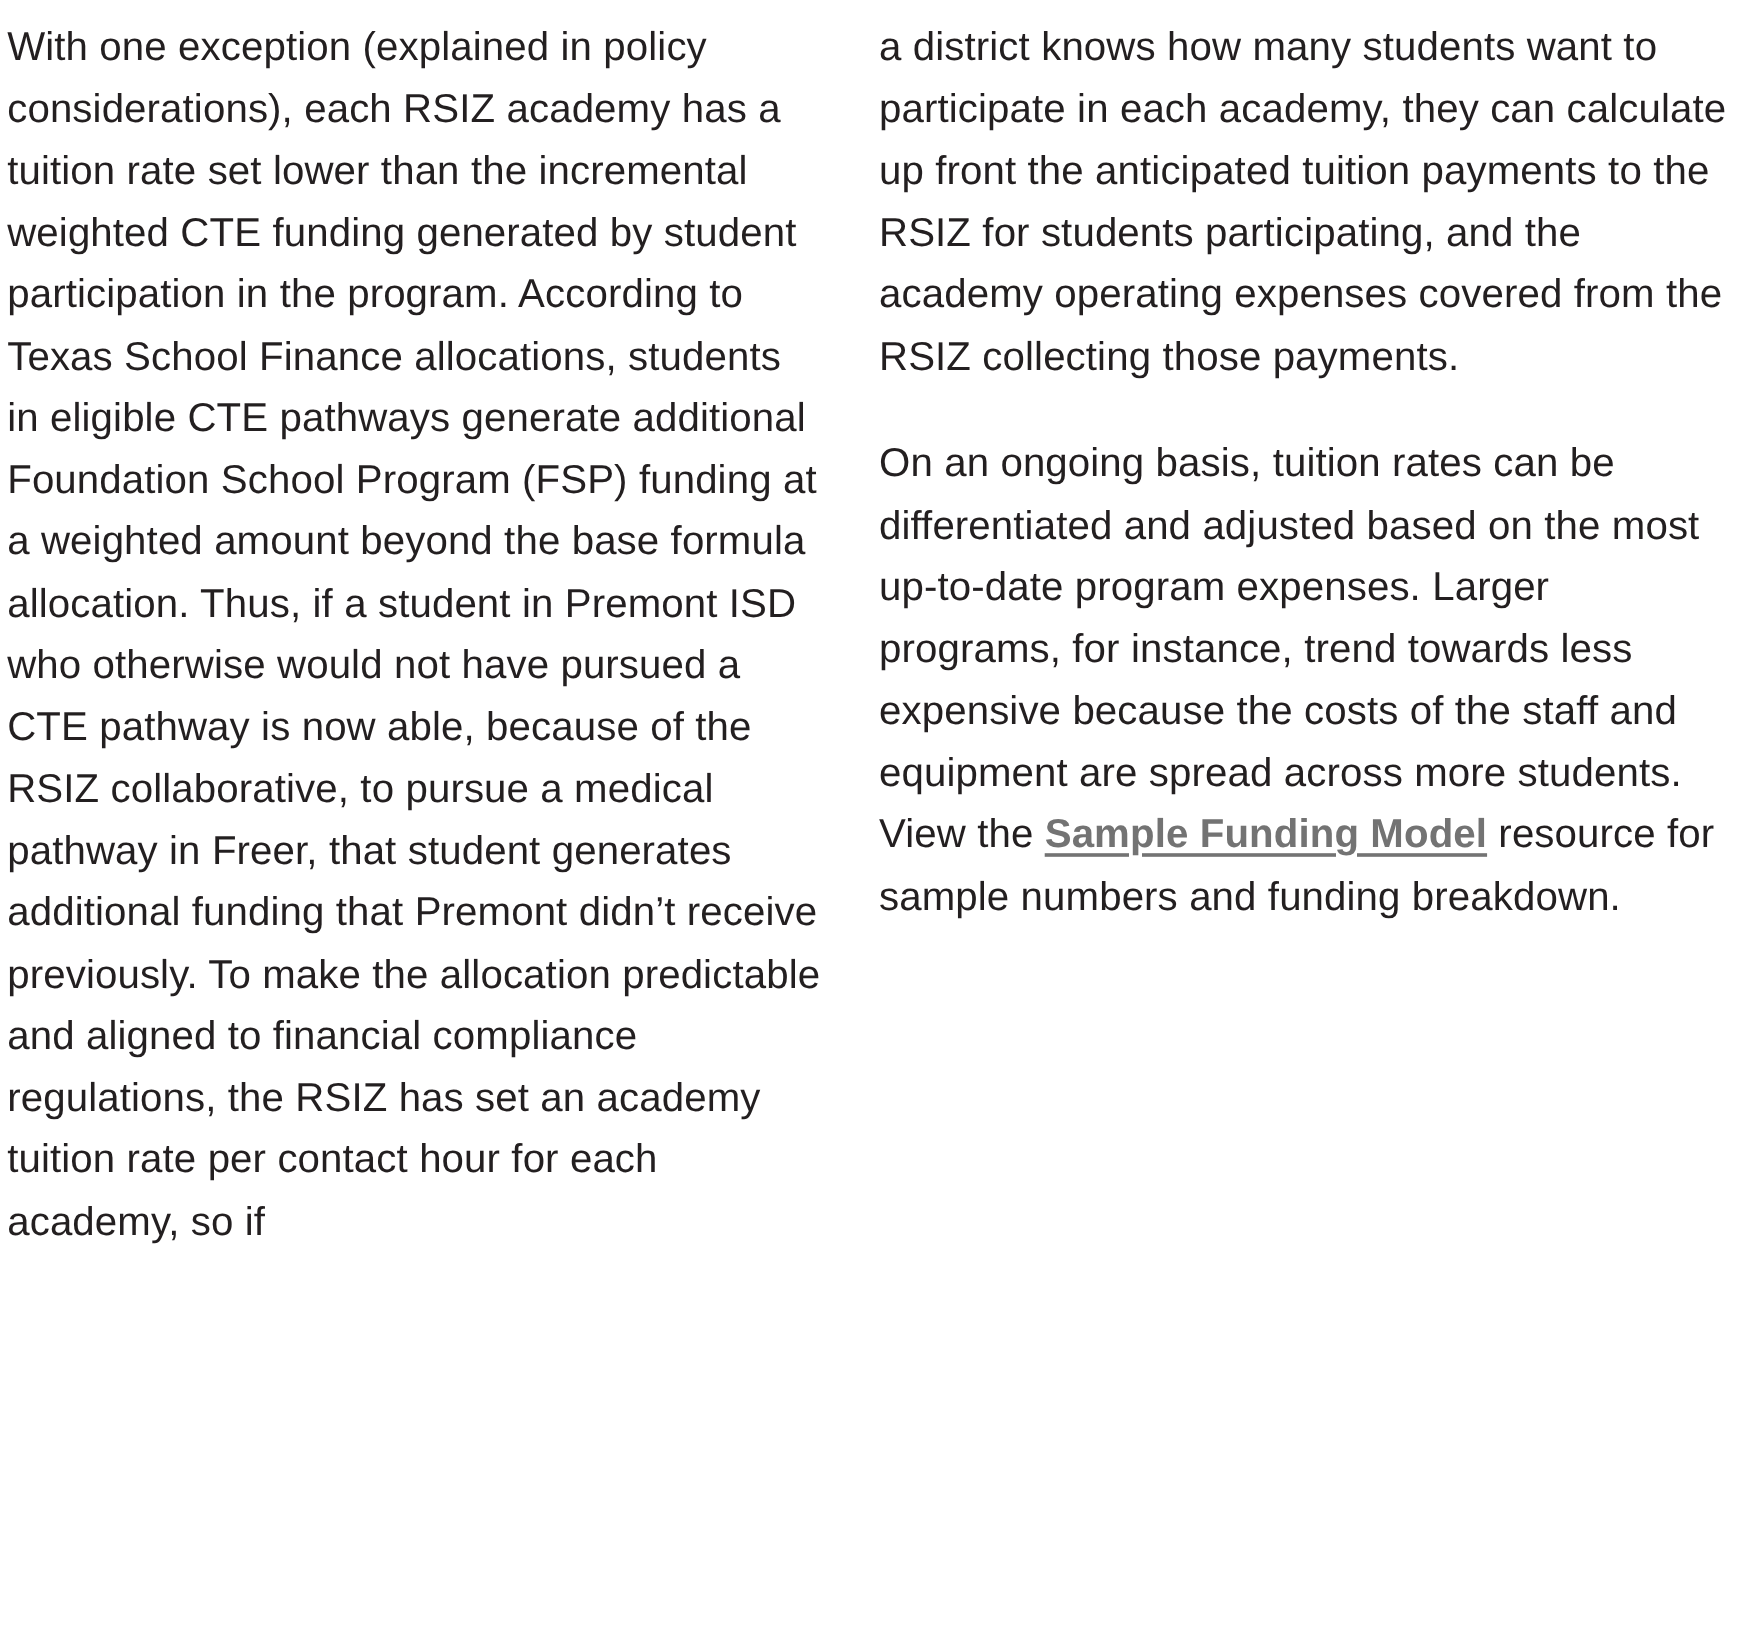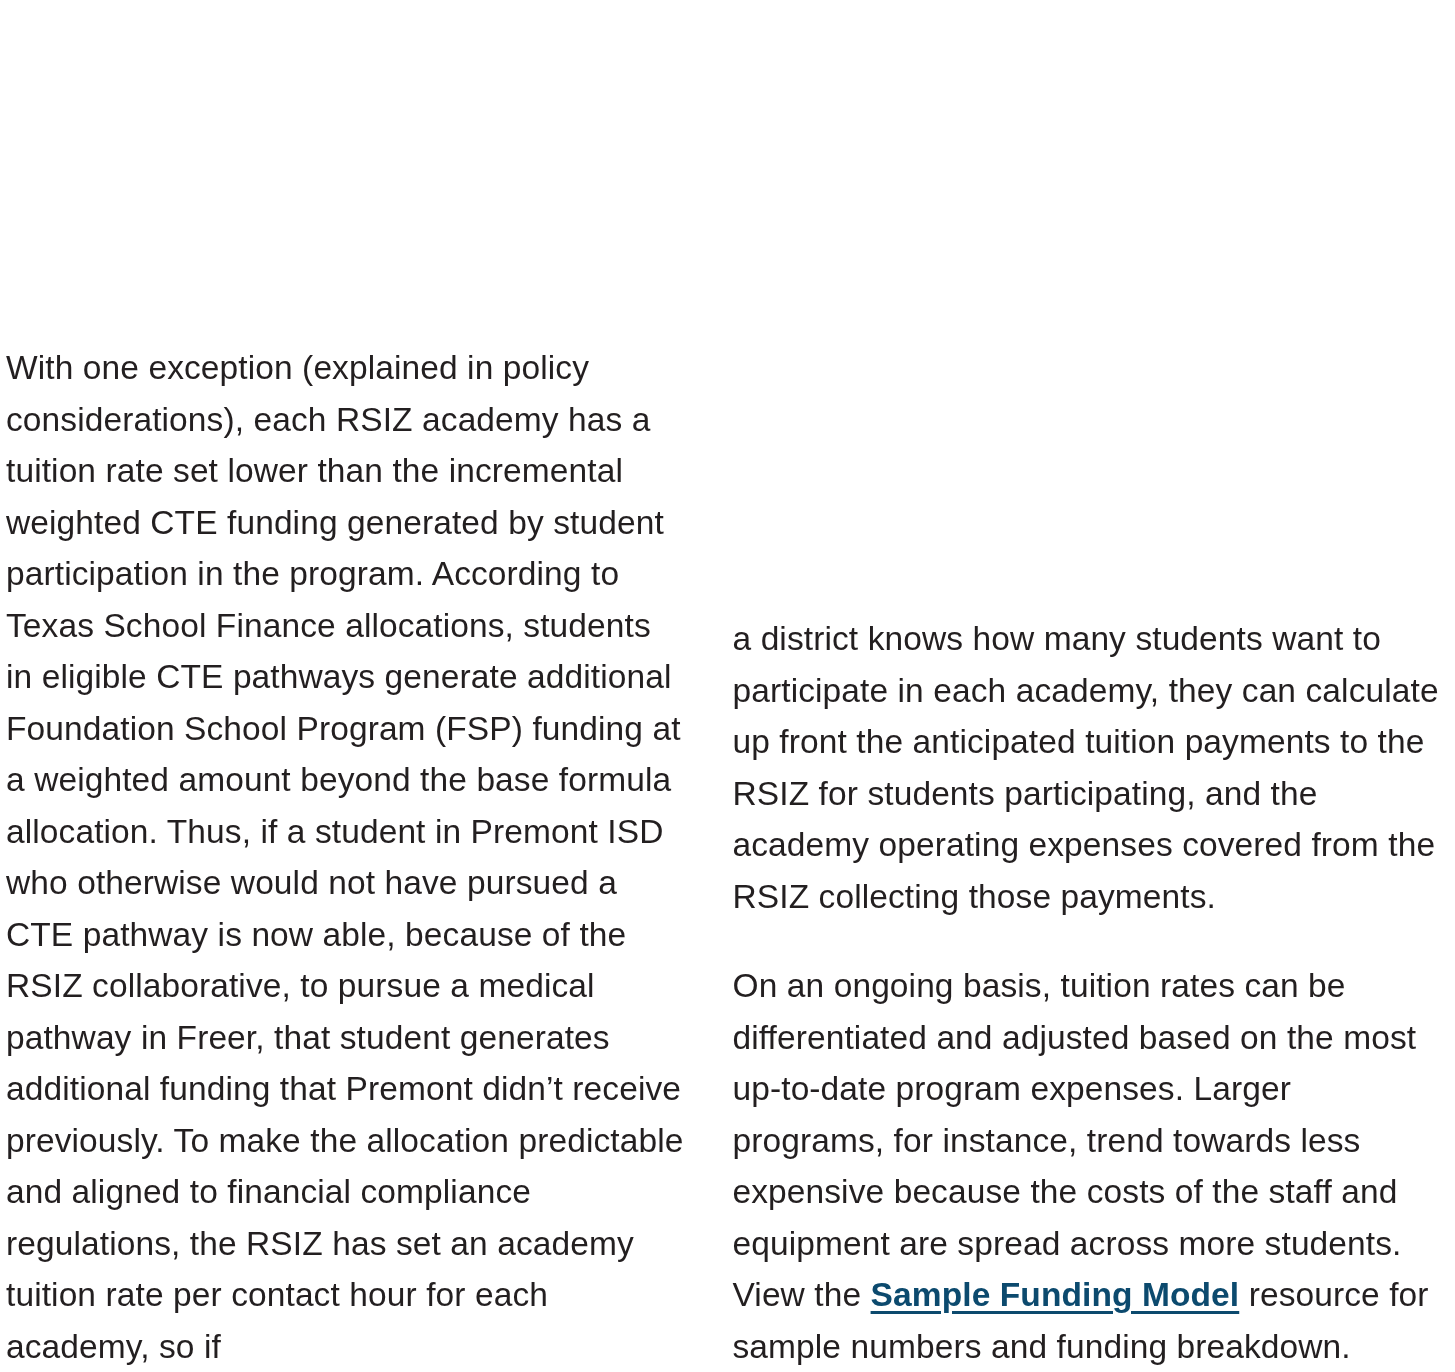--- a/index.html
+++ b/index.html
@@ -14,21 +14,21 @@
     color: #231f20;
     overflow: hidden;
   }
   .page {
     box-sizing: border-box;
     width: 1455px;
     height: 1372px;
     padding: 14px 6px 0 6px;
     display: flex;
     flex-direction: row;
-    align-items: flex-end;
+    align-items: flex-start;
     gap: 0;
   }
   .column {
     box-sizing: border-box;
     width: 50%;
     padding-right: 44px;
   }
   .column.right {
     padding-right: 0;
     padding-left: 5px;
@@ -38,21 +38,21 @@
     font-size: 33.5px;
     line-height: 51.5px;
     letter-spacing: 0.1px;
     color: #231f20;
     font-weight: 400;
   }
   p.body-text:last-child {
     margin-bottom: 0;
   }
   a.inline-link {
-    color: #0c4a6e;
+    color: #737373;
     font-weight: bold;
     text-decoration: underline;
     text-decoration-thickness: 3px;
     text-underline-offset: 5px;
   }
 </style>
 </head>
 <body>
 
 <div class="page">

